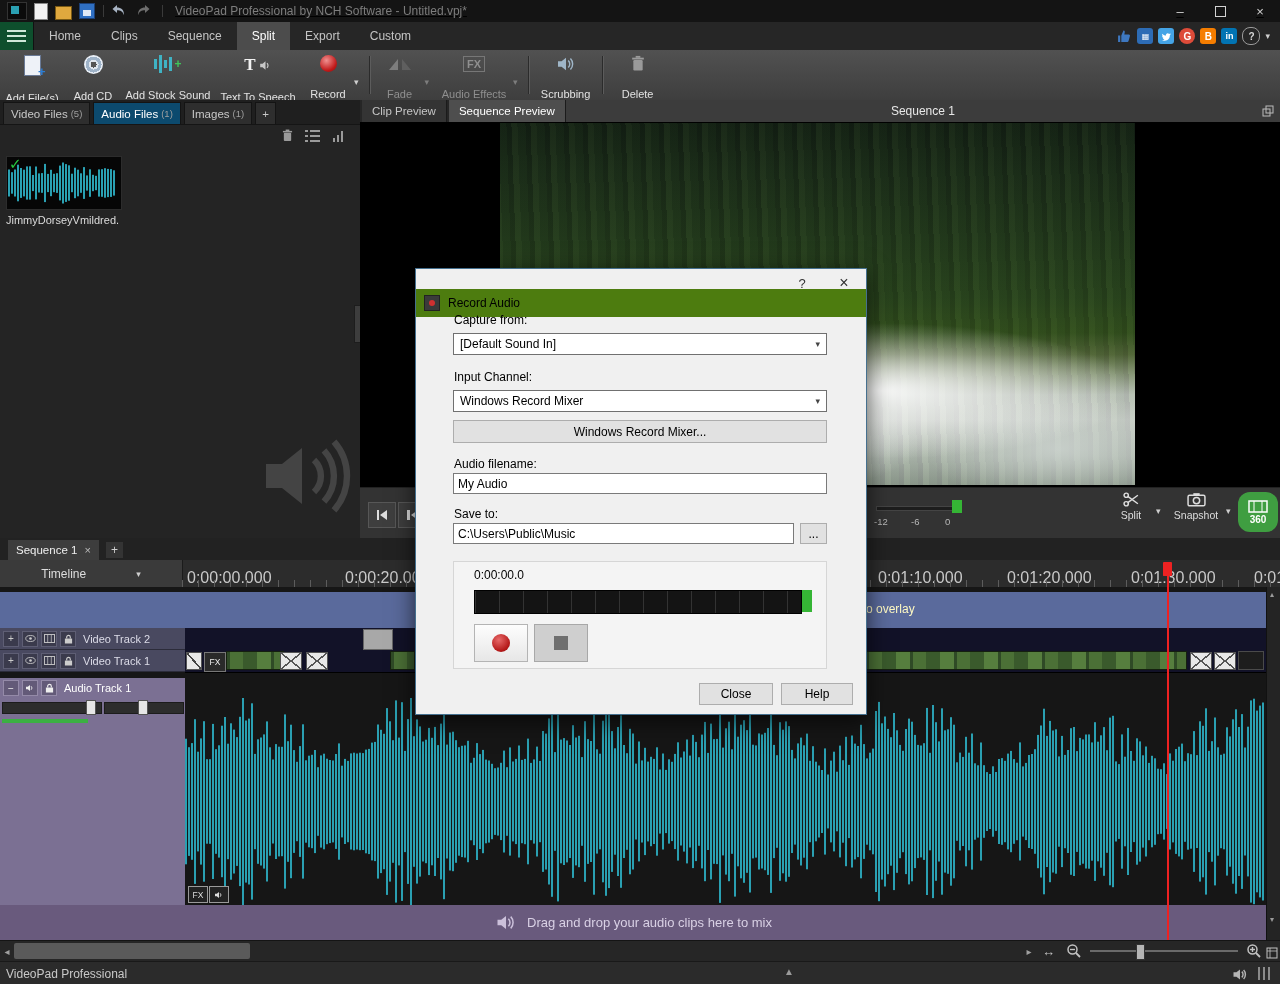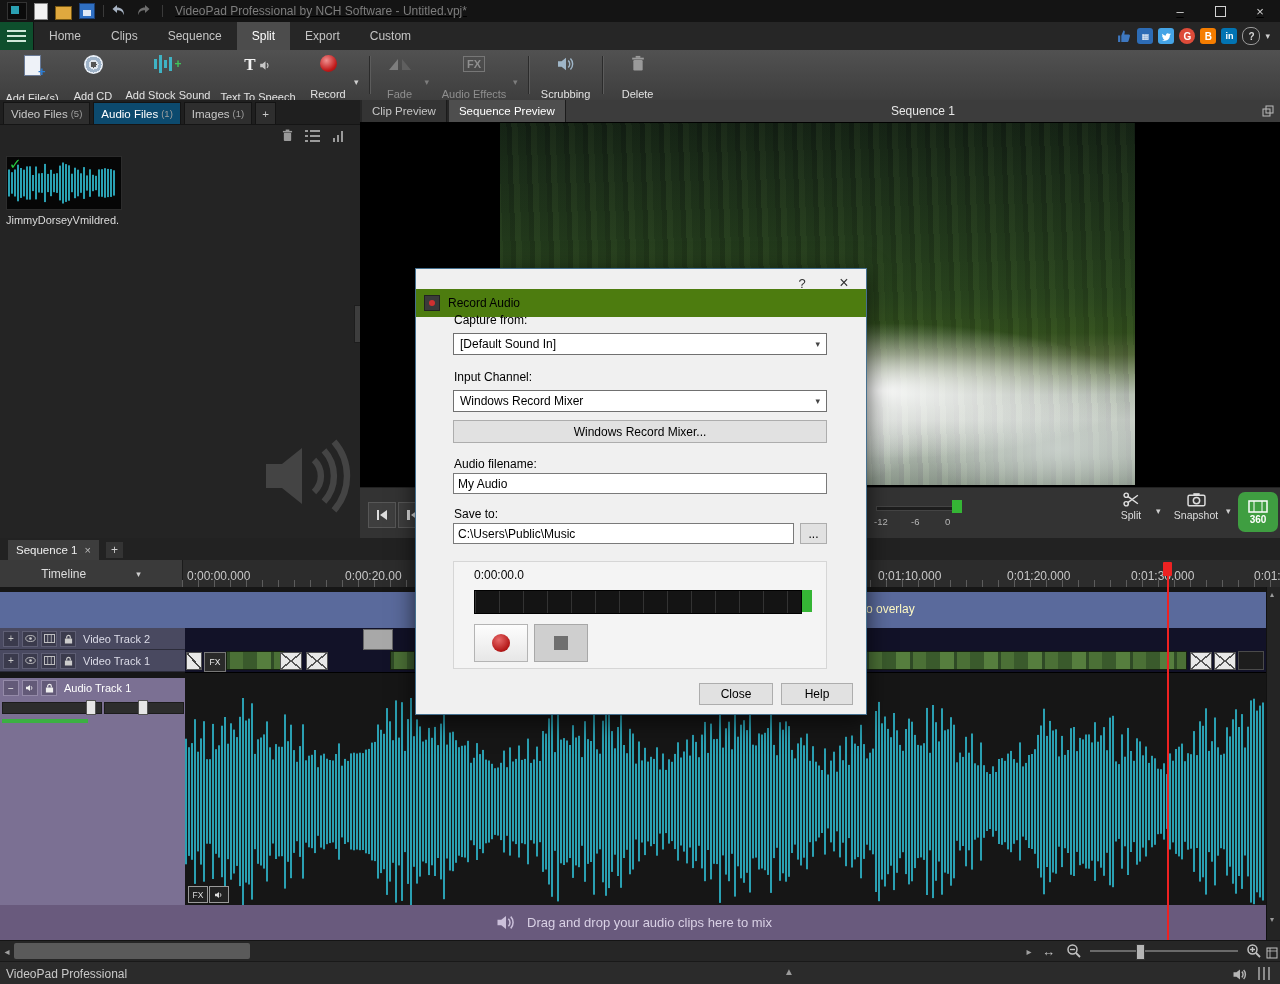--- a/index.html
+++ b/index.html
@@ -59,32 +59,32 @@
       radial-gradient(ellipse 35% 20% at 42% 88%, rgba(225,230,228,.85), rgba(225,230,228,0) 70%),
       radial-gradient(ellipse 30% 22% at 88% 90%, rgba(205,212,208,.8), rgba(205,212,208,0) 70%),
       radial-gradient(ellipse 22% 16% at 8% 80%, rgba(35,40,34,.95), rgba(35,40,34,0) 78%),
       radial-gradient(ellipse 26% 14% at 22% 97%, rgba(52,58,50,.9), rgba(52,58,50,0) 75%),
       repeating-linear-gradient(88deg, rgba(8,20,8,.22) 0 5px, rgba(52,82,38,.20) 5px 11px, rgba(24,48,20,.22) 11px 19px),
       linear-gradient(180deg,#141f15 0%,#1c2c1a 14%,#243a1d 32%,#2c471f 48%,#37541f 58%,#5c6e3f 64%,#9aa687 69%,#d9ded8 75%,#eceeec 82%,#cfd5d0 92%,#a8b1a9 100%);}
   .transport{position:absolute;left:0;top:387px;width:920px;height:51px;background:#333;border-top:1px solid #222;}
   .tr-btn{position:absolute;width:26px;height:24px;background:#3e3e3e;border:1px solid #575757;display:flex;align-items:center;justify-content:center;}
   .dbl{position:absolute;font-size:9.5px;color:#b8b8b8;}
   .pvbtn{position:absolute;display:flex;flex-direction:column;align-items:center;gap:2px;color:#ddd;font-size:10.5px;}
-  .badge360{position:absolute;width:40px;height:40px;background:#3f9e41;border-radius:7px;display:flex;flex-direction:column;align-items:center;justify-content:center;color:#fff;font-size:10px;font-weight:bold;gap:1px;}
+  .badge360{position:absolute;width:40px;height:40px;background:#3f9e41;border-radius:12px;display:flex;flex-direction:column;align-items:center;justify-content:center;color:#fff;font-size:10px;font-weight:bold;gap:1px;}
 
   
   .seqbar{left:0;top:538px;width:1280px;height:22px;background:#222;border-bottom:1px solid #111;}
   .seqtab{position:absolute;left:8px;top:2px;height:20px;background:#3d3d3d;color:#eee;font-size:11.5px;display:flex;align-items:center;gap:7px;padding:0 8px;}
   .plus-tab{position:absolute;top:4px;width:17px;height:16px;background:#343434;color:#cfcfcf;font-size:12px;display:flex;align-items:center;justify-content:center;}
   .ruler{left:0;top:560px;width:1280px;height:27px;background:#2c2c2c;}
   .rulhead{position:absolute;left:0;top:0;width:182px;height:27px;background:#3a3a3a;display:flex;align-items:center;justify-content:center;gap:50px;color:#ddd;font-size:12px;border-right:1px solid #1b1b1b;}
   .rulscale{position:absolute;left:182px;top:0;right:0;height:27px;}
   .rulscale:after{content:"";position:absolute;left:0;right:0;bottom:0;height:7px;
      background:repeating-linear-gradient(90deg,#5c5c5c 0 1px,transparent 1px 16px);}
-  .rlabel{position:absolute;top:9px;font-size:12px;color:#c9c9c9;white-space:nowrap;}
+  .rlabel{position:absolute;top:9px;font-size:16px;color:#c9c9c9;white-space:nowrap;}
 
   
   .tracks{left:0;top:587px;width:1280px;height:353px;background:#161616;}
   .overlayband{position:absolute;left:0;top:5px;width:1267px;height:36px;background:#5a6a9c;}
   .trow-head{position:absolute;left:0;width:185px;height:22px;background:#494960;display:flex;align-items:center;gap:3px;padding-left:3px;box-sizing:border-box;border-bottom:1px solid #2c2c3a;}
   .trow-head .lbl{color:#dcdce8;font-size:11px;margin-left:4px;}
   .th-btn{width:14px;height:14px;background:#3a3a4c;border:1px solid #5e5e74;color:#ccc;font-size:10px;display:flex;align-items:center;justify-content:center;}
   .trow-body{position:absolute;left:185px;width:1082px;height:22px;background:#121228;border-bottom:1px solid #000;}
   .clip-green{position:absolute;top:1px;height:19px;background:repeating-linear-gradient(90deg,#2f4a26 0 3px,#4b7036 3px 16px,#3a5a2c 16px 30px,#567e3e 30px 44px);border:1px solid #15200f;box-sizing:border-box;}
   .trans{position:absolute;top:2px;width:22px;height:18px;border:1px solid #555;box-sizing:border-box;

